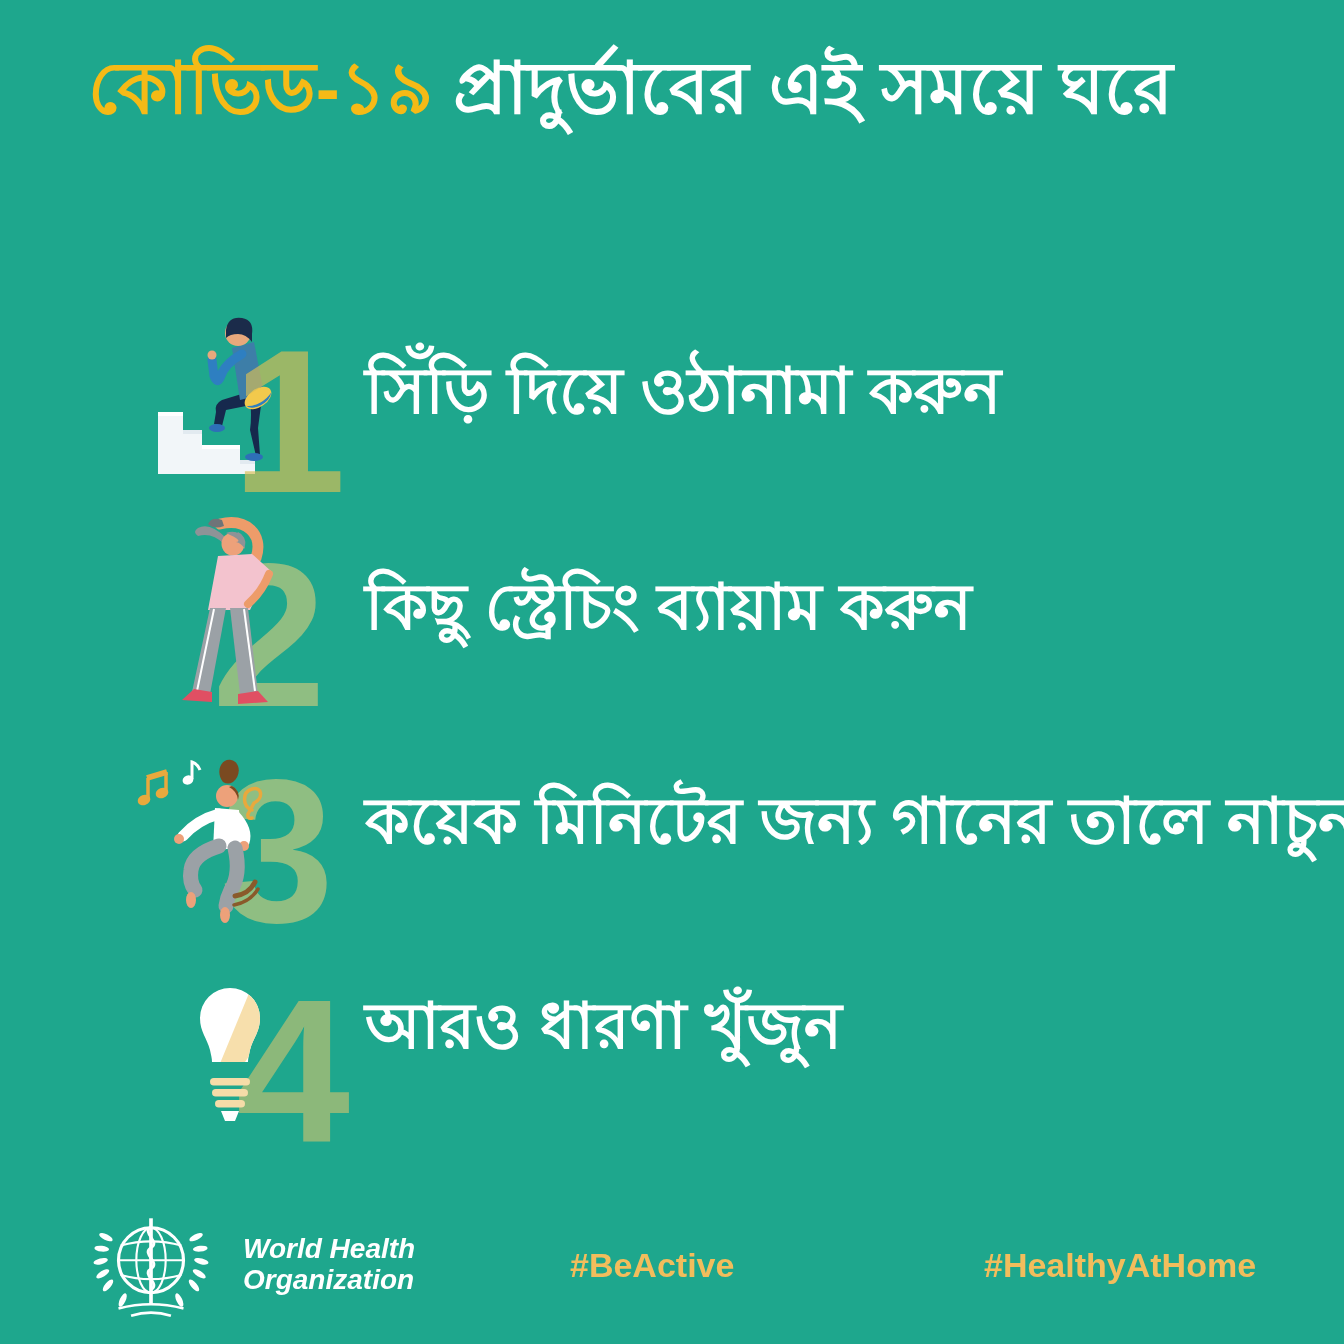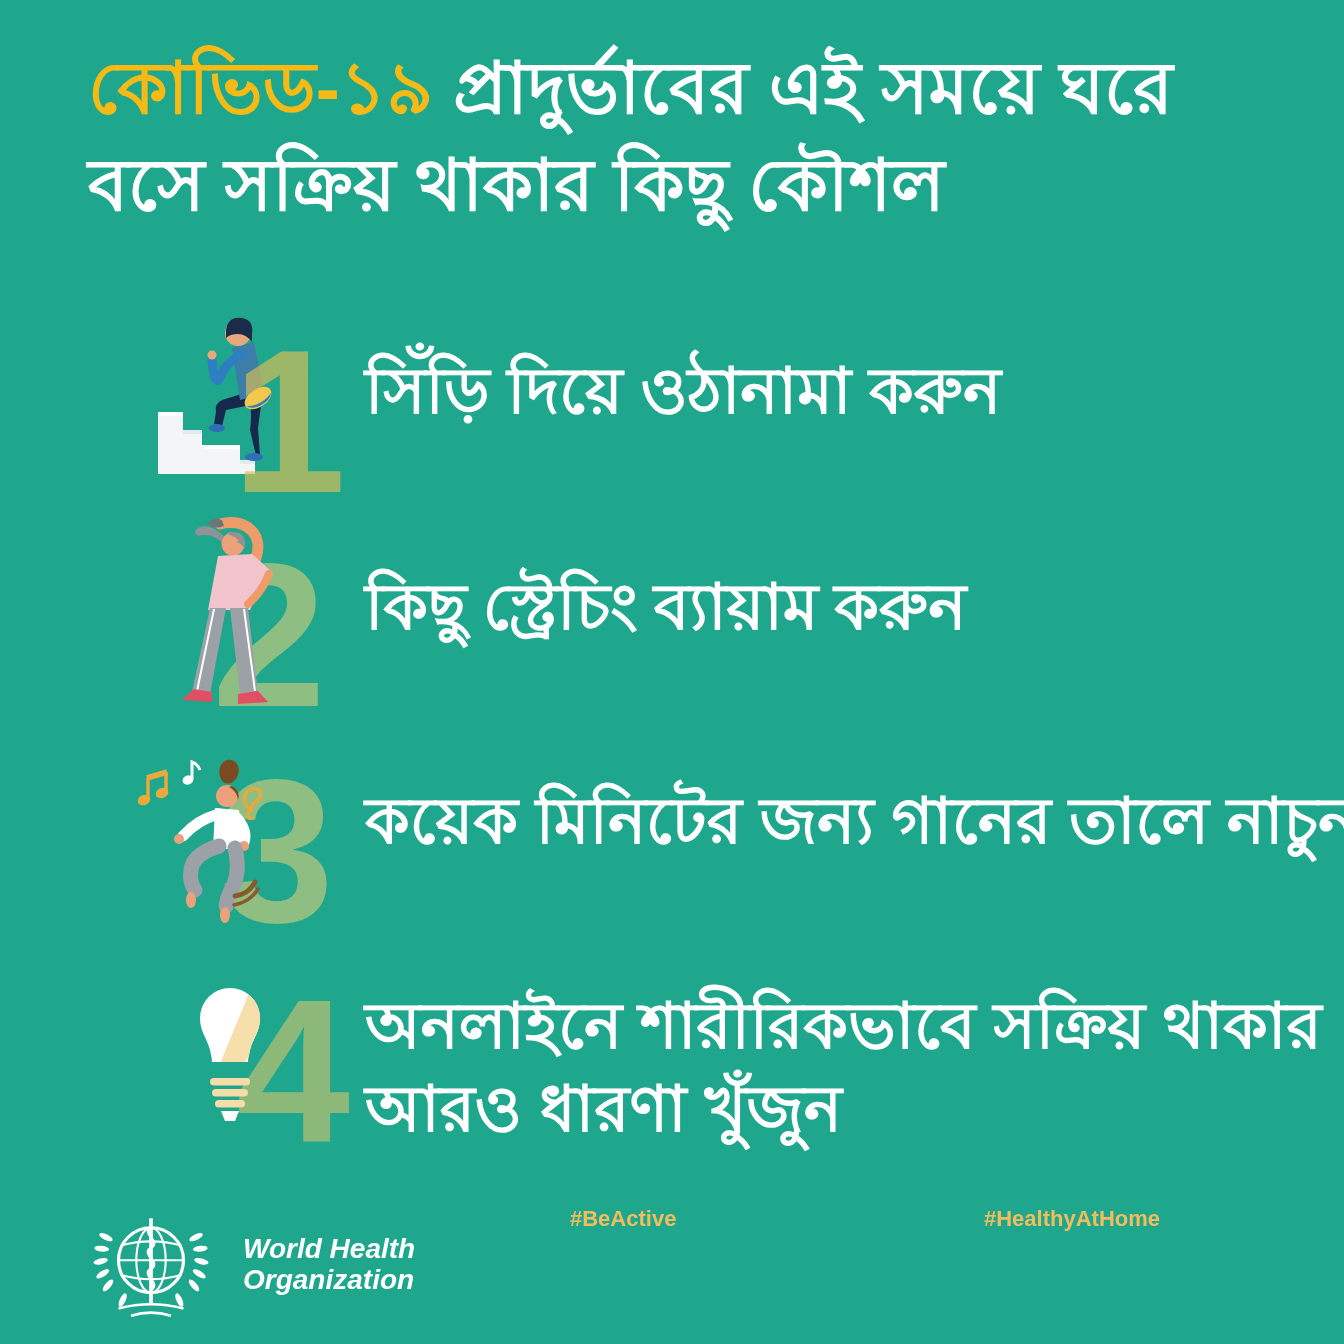--- a/index.html
+++ b/index.html
@@ -18,39 +18,38 @@
   .n3{left:220px;top:748px;color:#8fbe82;z-index:1;}
   .n4{left:236px;top:968px;color:#8cb87a;z-index:1;}
   .ill{position:absolute;z-index:2;}
   .ill-1{left:140px;top:298px;}
   .ill-2{left:168px;top:512px;}
   .ill-3{left:135px;top:748px;}
   .ill-4{left:190px;top:978px;}
   .item-text{position:absolute;left:365px;color:#ffffff;font-size:64px;font-weight:bold;
              line-height:1.3;z-index:4;white-space:nowrap;}
   .t1{top:350px;}
-  .t2{top:566px;font-family:Liberation Serif, serif;}
+  .t2{top:566px;}
   .t3{top:780px;}
   .t4{top:985px;}
   
   .who-logo{position:absolute;left:72px;top:1212px;z-index:2;}
   .who-name{position:absolute;left:243px;top:1233px;color:#ffffff;font-size:28px;font-weight:bold;
             line-height:1.12;font-style:italic;}
-  .hashtag{position:absolute;top:1206px;color:#f2bd5c;font-size:22px;font-weight:bold;}
+  .hashtag{position:absolute;top:1246px;color:#f2bd5c;font-size:34px;font-weight:bold;}
   .hash-left{left:570px;}
   .hash-right{left:984px;}
 </style>
 </head>
 <body>
 
 <div class="poster">
 
   <div class="title">
     <span><span class="hl">কোভিড-১৯</span><span> প্রাদুর্ভাবের এই সময়ে ঘরে</span></span><br>
-    <span>বসে সক্রিয় থাকার কিছু কৌশল</span>
   </div>
 
   <div class="item-number n1">1</div>
   <svg class="ill ill-1" width="220" height="207" viewBox="0 0 220 207">
 
     <path d="M18,114 H43 V132 H62 V147 H100 V162 H115 V176 H18 Z" fill="#f2f6f9"></path>
     <path d="M18,114 H43 V118 H18 Z" fill="#ffffff"></path>
     <path d="M43,132 H62 V136 H43 Z" fill="#e2eaf0"></path>
     <path d="M62,147 H100 V151 H62 Z" fill="#ffffff"></path>
     <path d="M100,162 H115 V166 H100 Z" fill="#e2eaf0"></path>
@@ -156,21 +155,20 @@
       </clipPath>
     </defs>
     <path d="M40,10 a30,30 0 0 1 30,30 c0,14 -7,20 -10,32 c-1,5 -2,8 -2,12 h-36 c0,-4 -1,-7 -2,-12 c-3,-12 -10,-18 -10,-32 a30,30 0 0 1 30,-30 z" fill="#ffffff"></path>
     <path d="M62,8 L92,30 L44,100 L24,100 Z" fill="#f7dfac" clip-path="url(#bulbclip)"></path>
     <rect x="20" y="100" width="40" height="7.5" rx="3.75" fill="#f5dca8"></rect>
     <rect x="22" y="111" width="36" height="7.5" rx="3.75" fill="#f5dca8"></rect>
     <rect x="25" y="122" width="30" height="7.5" rx="3.75" fill="#f5dca8"></rect>
     <path d="M31,133 h18 l-4,10 h-10 z" fill="#ffffff"></path>
   </svg>
   <div class="item-text t4">
-    <div>অনলাইনে শারীরিকভাবে সক্রিয় থাকার</div>
     <div>আরও ধারণা খুঁজুন</div>
   </div>
 
   <svg class="who-logo" width="158" height="108" viewBox="0 0 150 103">
     <g stroke="#ffffff" fill="none">
       <circle cx="75" cy="46" r="31" stroke-width="3"></circle>
       <ellipse cx="75" cy="46" rx="14" ry="31" stroke-width="2"></ellipse>
       <path d="M46,32 Q75,24 104,32" stroke-width="2"></path>
       <path d="M44,46 H106" stroke-width="2"></path>
       <path d="M46,60 Q75,68 104,60" stroke-width="2"></path>

